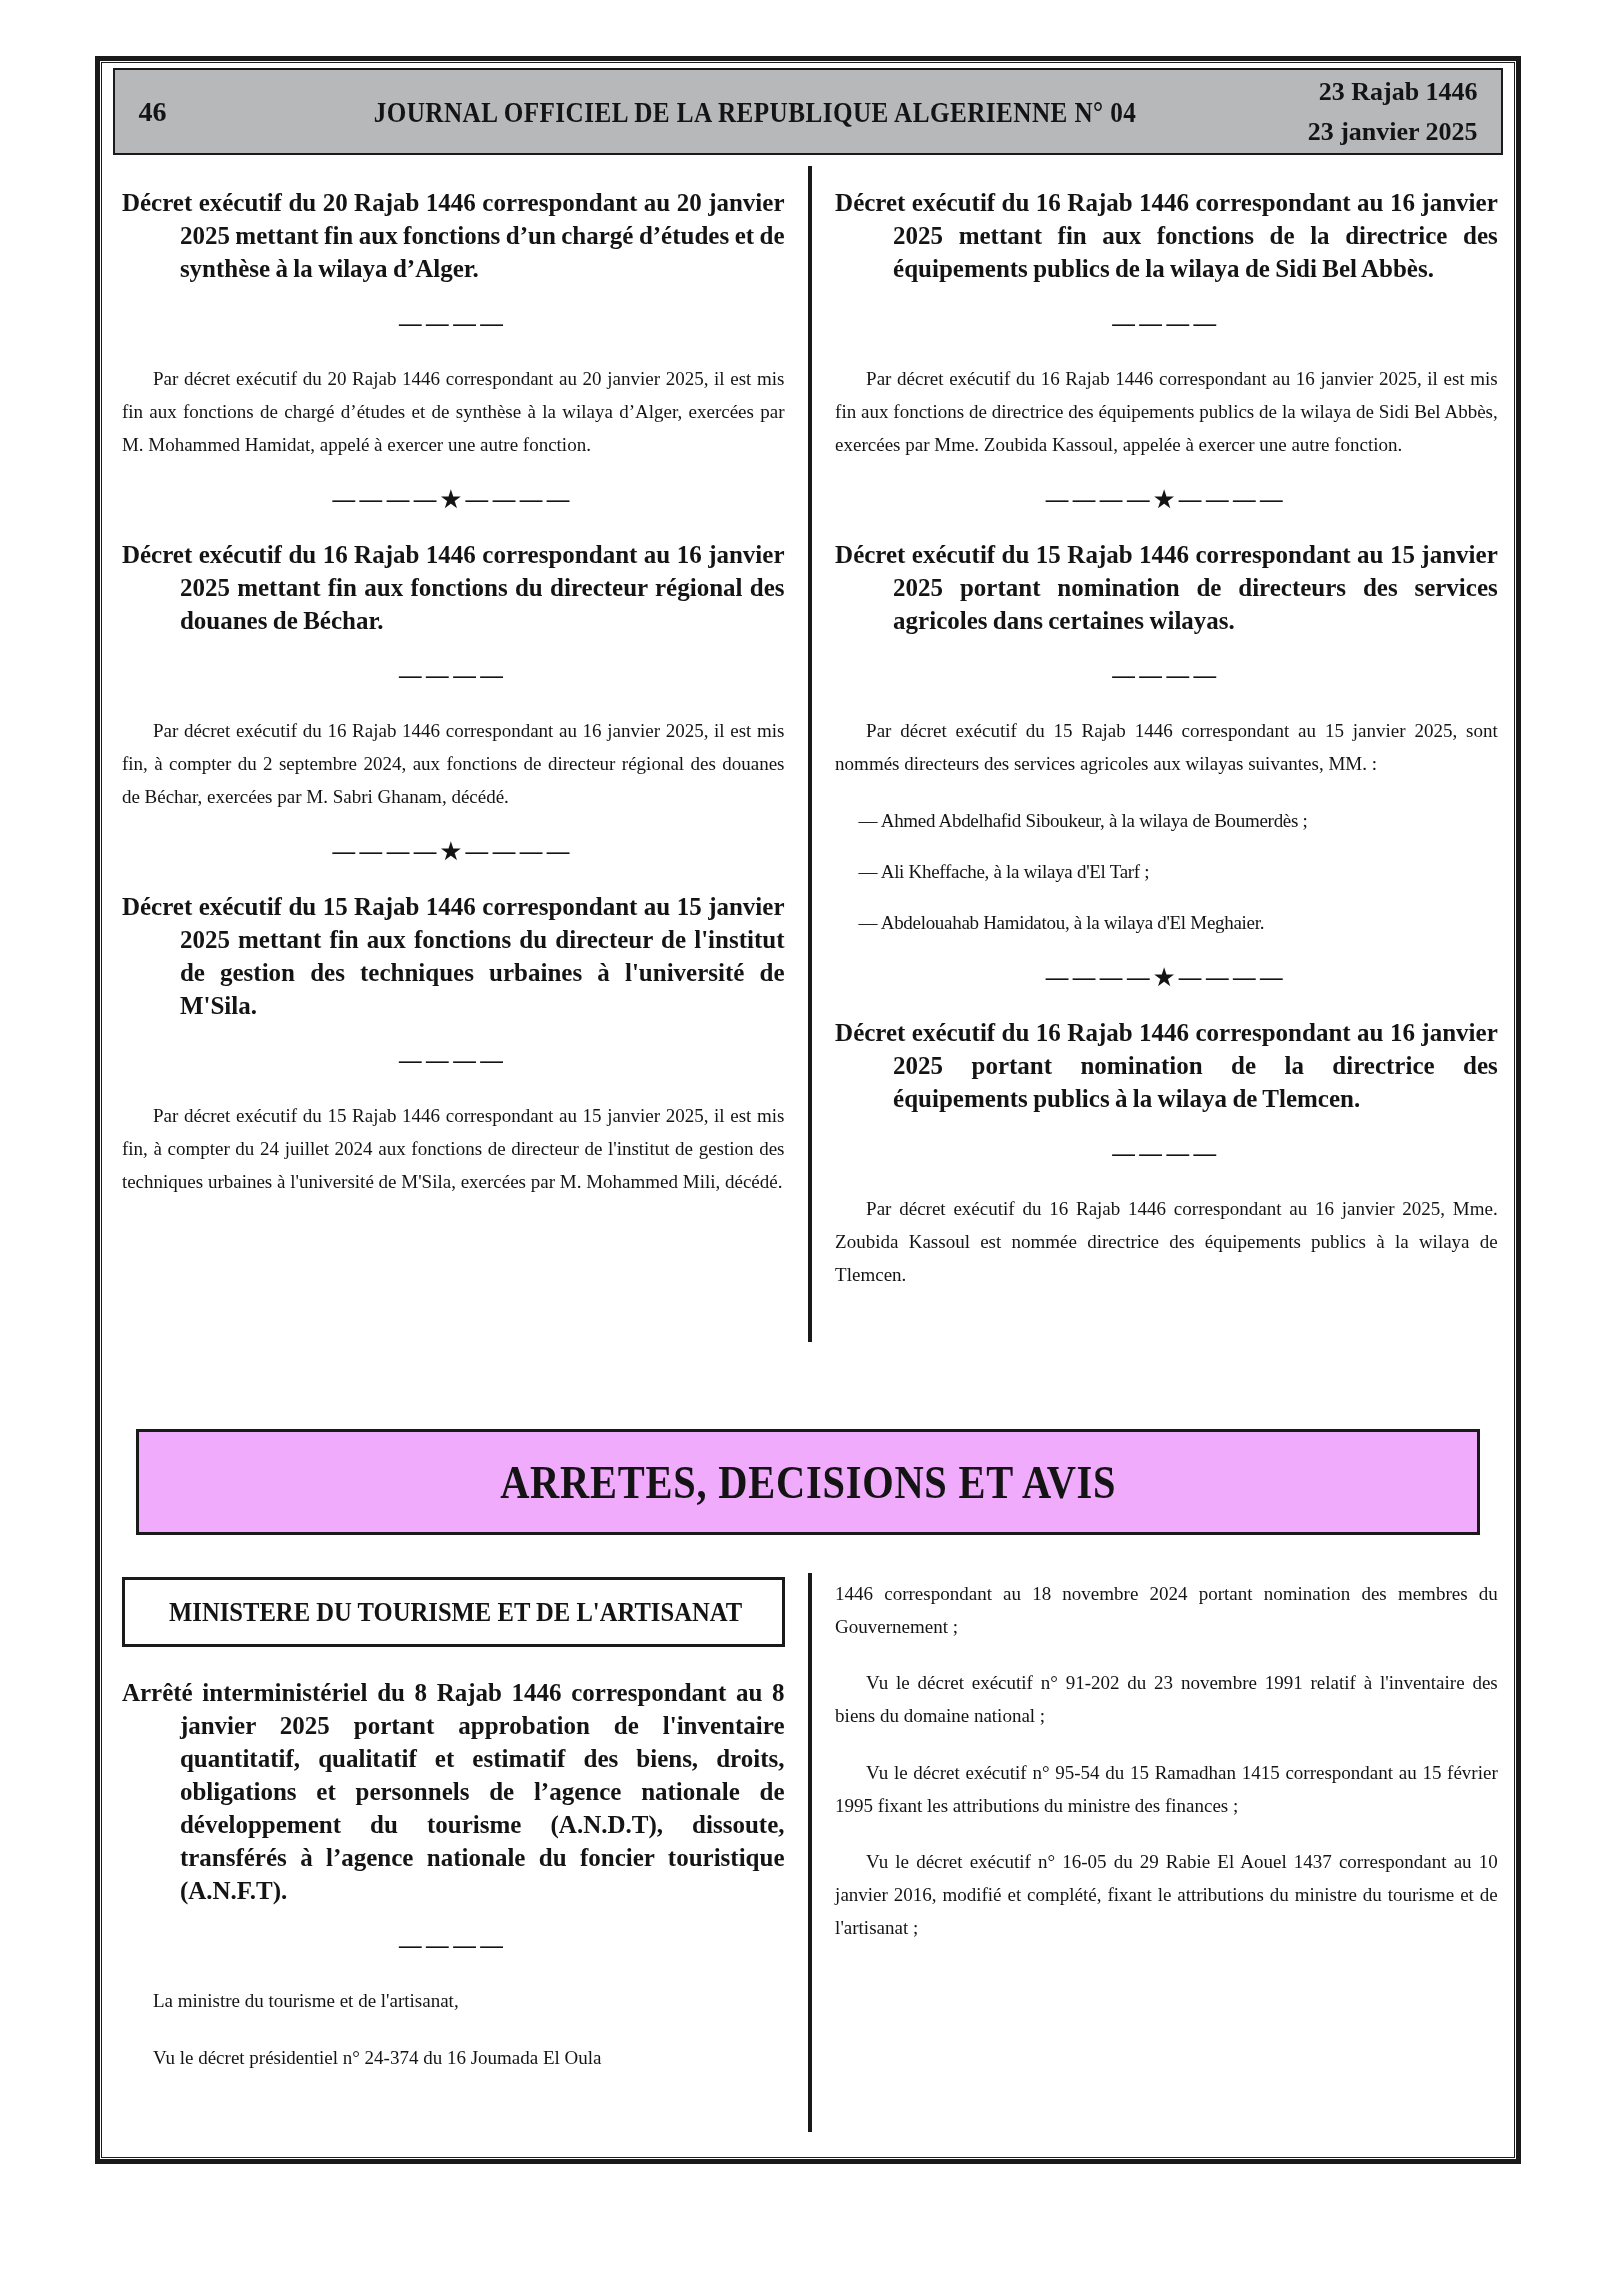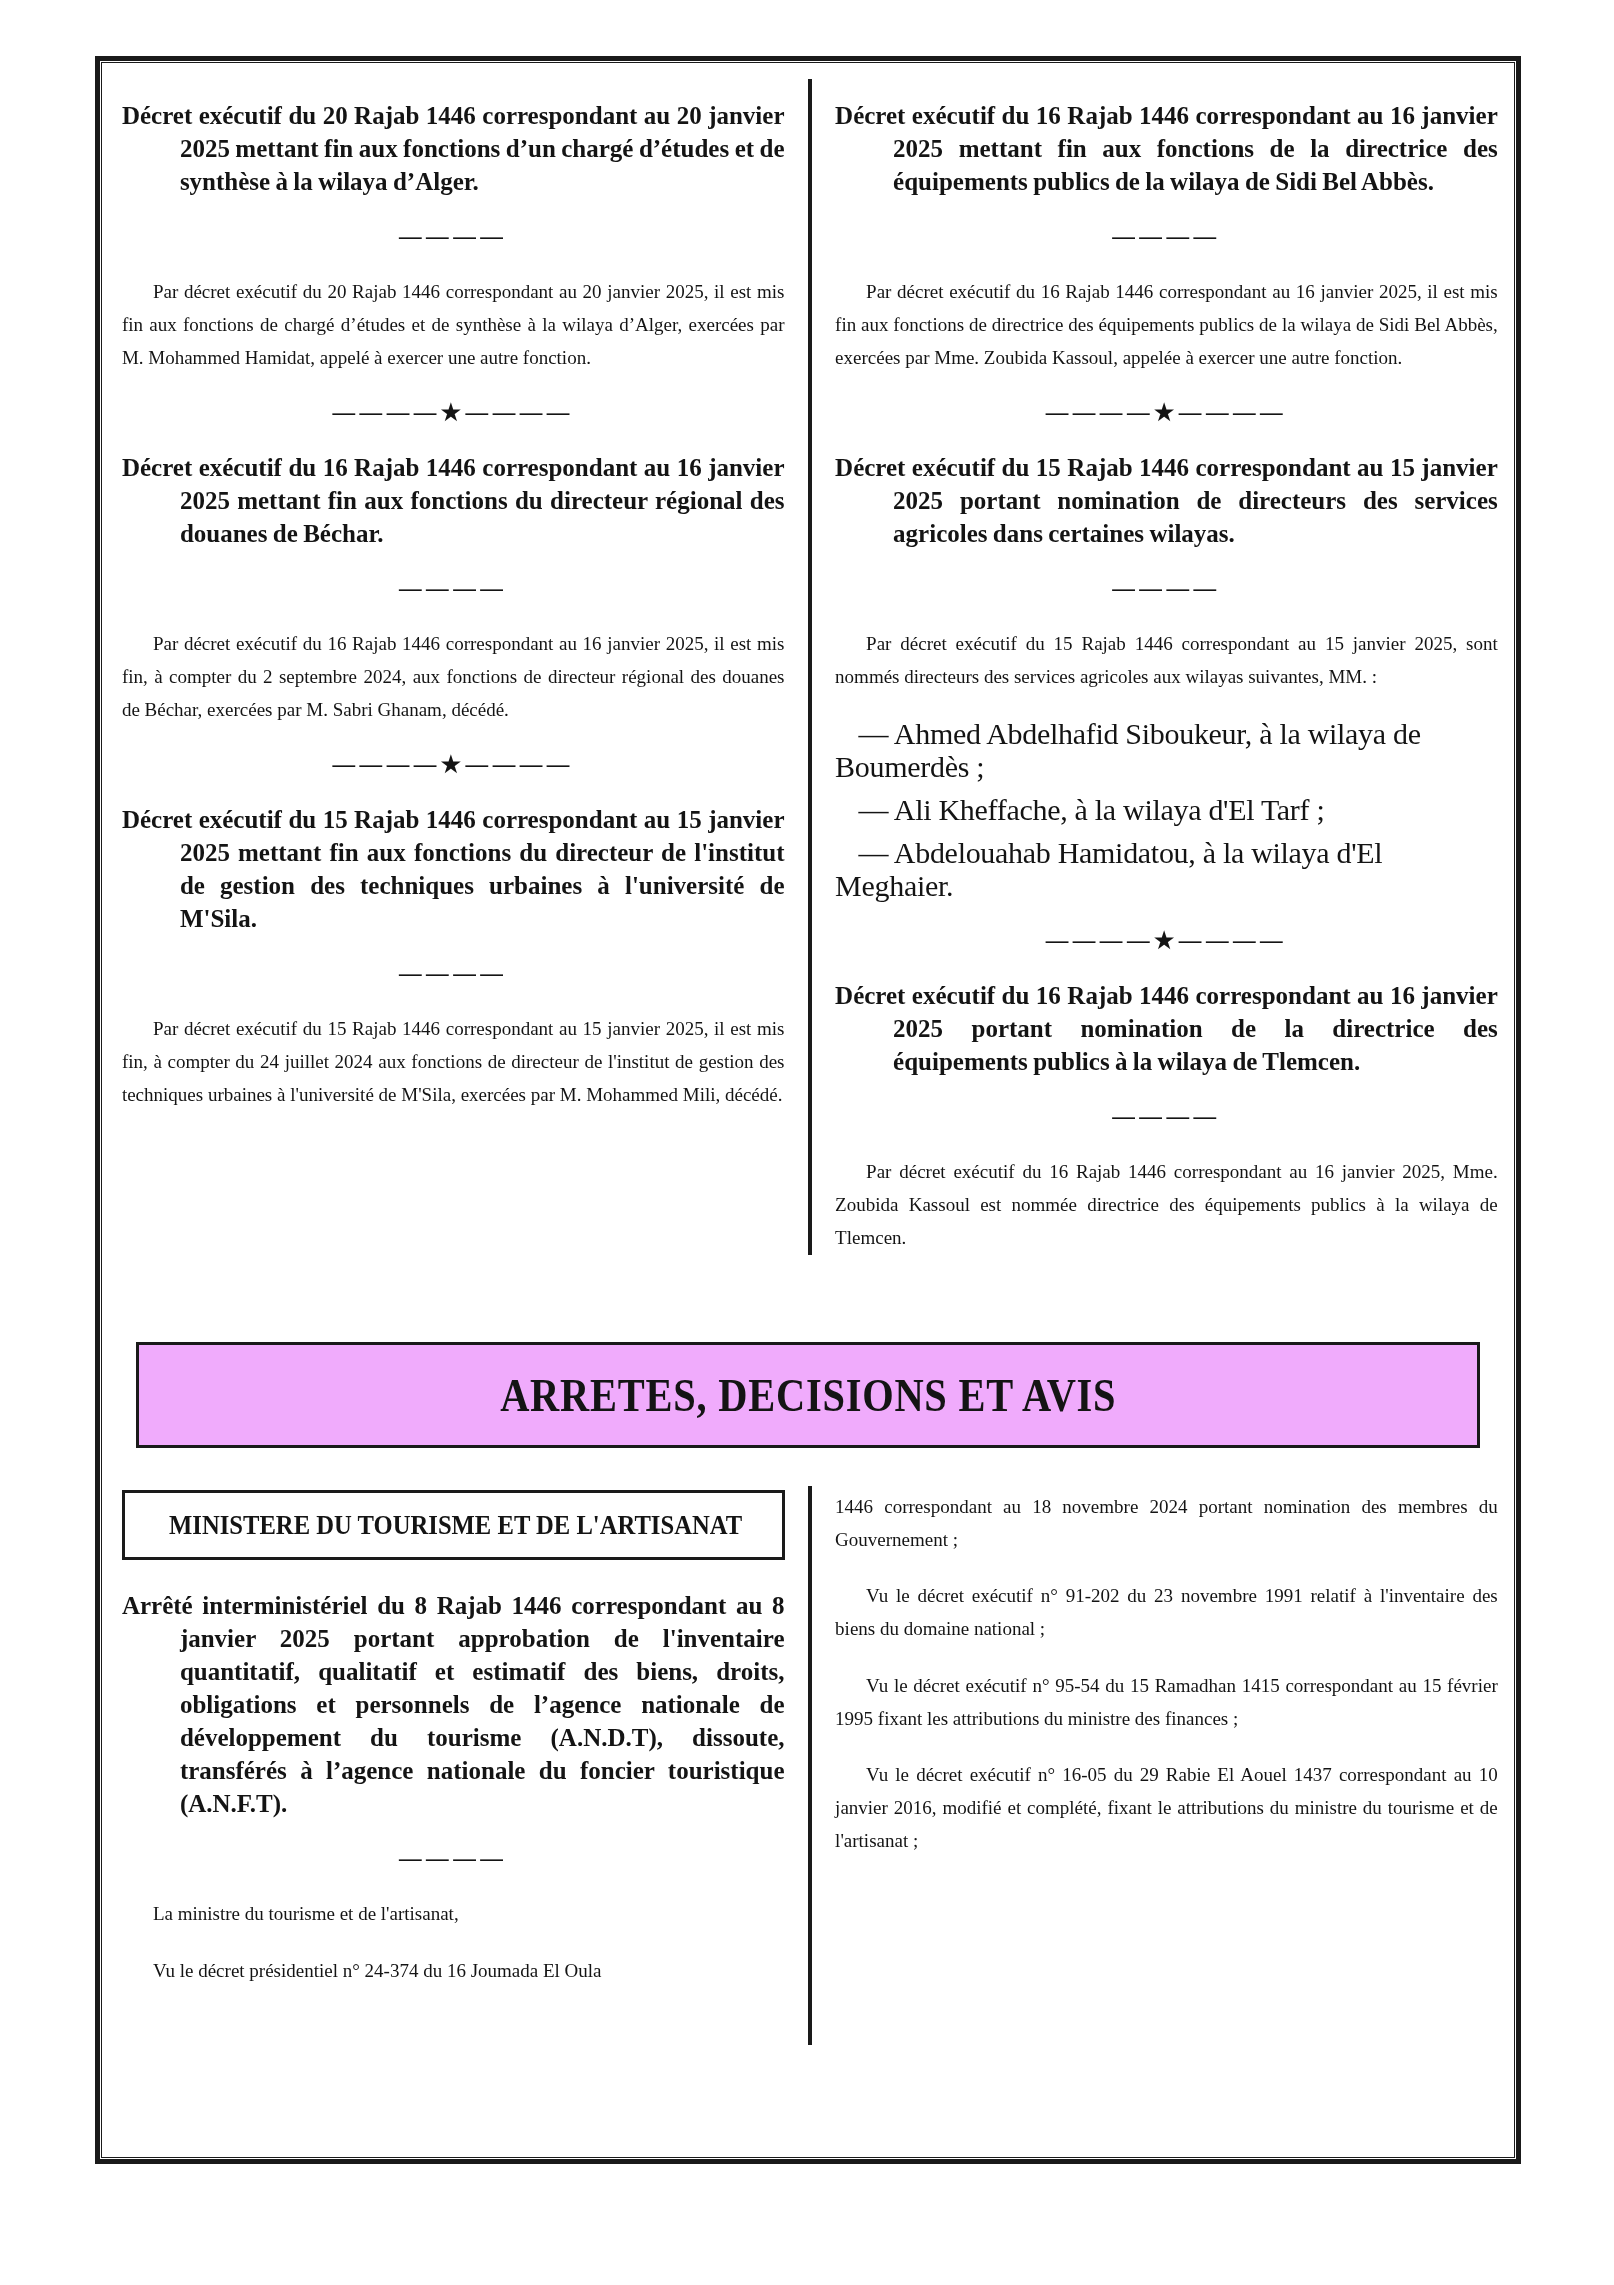--- a/index.html
+++ b/index.html
@@ -40,31 +40,41 @@
     margin:40px 23.5px 38px;border:3.6px solid #1a1a1a;background:#f0abfc;
     height:100px;display:flex;align-items:center;justify-content:center;
   }
   .banner .condensed{font-weight:700;font-size:47px;transform:scaleX(.86);letter-spacing:0.9px;}
   .block-title{
     font-weight:700;font-size:25px;line-height:33px;text-align:justify;
     padding-left:58px;text-indent:-58px;margin:11px 0;word-spacing:-0.9px;
   }
   .block-para{font-size:19px;line-height:33px;text-align:justify;text-indent:31px;margin:23.5px 0;}
   .noindent{text-indent:0;}
-  .block-list{font-size:30px;line-height:33px;text-align:left;text-indent:23.5px;margin:10px 0;letter-spacing:-0.3px;}
+  .block-list{font-size:19px;line-height:33px;text-align:left;text-indent:23.5px;margin:18px 0;letter-spacing:-0.3px;}
   .block-sep{text-align:center;font-size:22.6px;font-weight:700;letter-spacing:4.5px;margin:25px 0;line-height:27px;white-space:nowrap;overflow:visible;}
   .ministry-box{border:3.6px solid #1a1a1a;text-align:center;padding:16.3px 5.4px;margin:5.4px 0 29px;}
   .ministry-box .condensed{font-weight:700;font-size:28px;transform:scaleX(.88);}
 </style>
 </head>
 <body>
 
 <div class="frame-outer">
   <div class="frame-inner">
 
+    <div class="header-band">
+      <div class="page-number">46</div>
+      <div class="journal-title">
+        <span class="condensed">JOURNAL OFFICIEL DE LA REPUBLIQUE ALGERIENNE N° 04</span>
+      </div>
+      <div class="header-dates">
+        <div>23 Rajab 1446</div>
+        <div>23 janvier 2025</div>
+      </div>
+    </div>
 
     <div class="cols cols-top">
       <div class="col col-left">
           <div class="block-title">Décret exécutif du 20 Rajab 1446 correspondant au 20 janvier 2025 mettant fin aux fonctions d’un chargé d’études et de synthèse à la wilaya d’Alger.</div>
           <div class="block-sep">————</div>
           <div class="block-para">Par décret exécutif du 20 Rajab 1446 correspondant au 20 janvier 2025, il est mis fin aux fonctions de chargé d’études et de synthèse à la wilaya d’Alger, exercées par M. Mohammed Hamidat, appelé à exercer une autre fonction.</div>
           <div class="block-sep block-sep-star">————★————</div>
           <div class="block-title">Décret exécutif du 16 Rajab 1446 correspondant au 16 janvier 2025 mettant fin aux fonctions du directeur régional des douanes de Béchar.</div>
           <div class="block-sep">————</div>
           <div class="block-para">Par décret exécutif du 16 Rajab 1446 correspondant au 16 janvier 2025, il est mis fin, à compter du 2 septembre 2024, aux fonctions de directeur régional des douanes de Béchar, exercées par M. Sabri Ghanam, décédé.</div>

